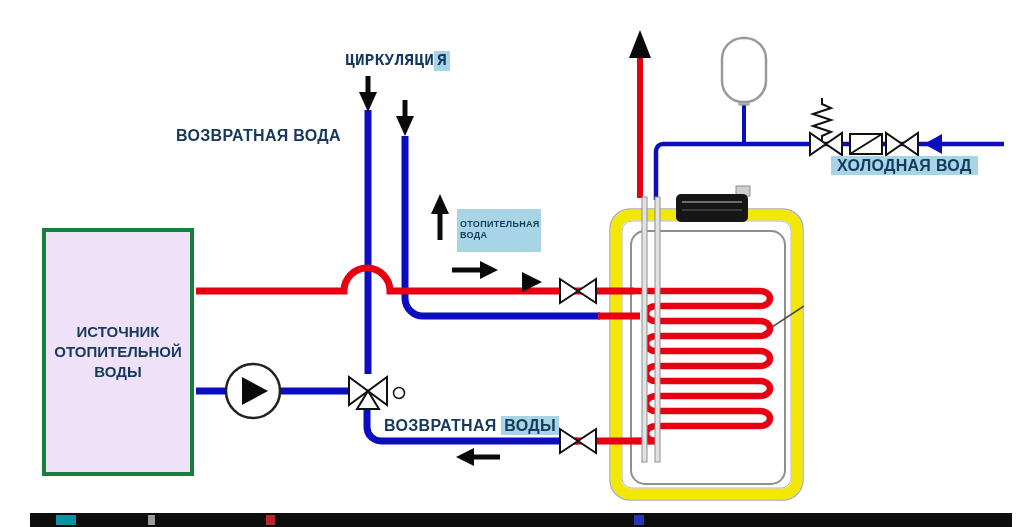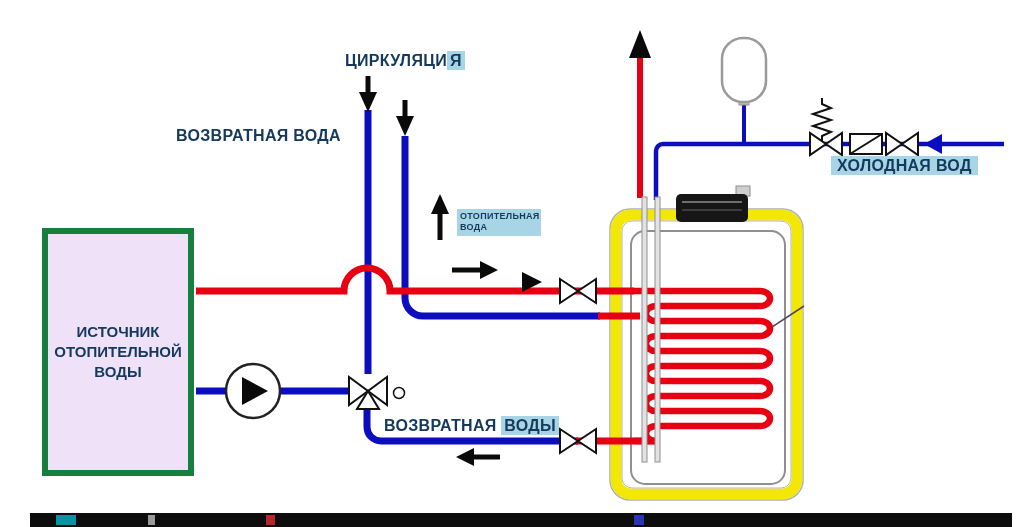--- a/index.html
+++ b/index.html
@@ -15,36 +15,36 @@
   .stage svg{position:absolute;left:0;top:0;}
   .lbl{
     position:absolute;
     font-family:"Liberation Sans",sans-serif;
     font-weight:bold;
     color:var(--label-text);
     white-space:nowrap;
     letter-spacing:.3px;
   }
   .hl{background:var(--highlight);padding:1px 3px;}
-  #lbl-circulation{left:345px;top:52px;font-size:16px;}
+  #lbl-circulation{left:345px;top:52px;font-size:16px;font-family:Liberation Mono, monospace;}
   #lbl-return-top{left:176px;top:127px;font-size:16px;}
   #lbl-heating{
     left:457px;top:209px;width:78px;
     font-size:9px;line-height:1.25;
     white-space:normal;
     background:var(--highlight);
-    padding:2px 3px;
+    padding:10px 3px;
   }
   #lbl-cold{left:831px;top:157px;font-size:16px;}
   #lbl-cold .hl{padding:1px 6px;}
   #lbl-return-mid{left:384px;top:417px;font-size:16px;}
   .source-box{
     position:absolute;left:42px;top:228px;width:152px;height:248px;
     background:var(--source-fill);
-    border:6px solid #15803d;
+    border:4px solid #15803d;
     box-sizing:border-box;
     display:flex;align-items:center;justify-content:center;
     text-align:center;
     font-family:"Liberation Sans",sans-serif;
     font-weight:bold;font-size:15px;line-height:1.35;
     color:var(--label-text);
     padding:0 9px;
   }
   .strip{position:absolute;left:30px;top:513px;width:982px;height:14px;background:#0d0d0d;}
   .strip span{position:absolute;top:2px;height:10px;display:block;}

